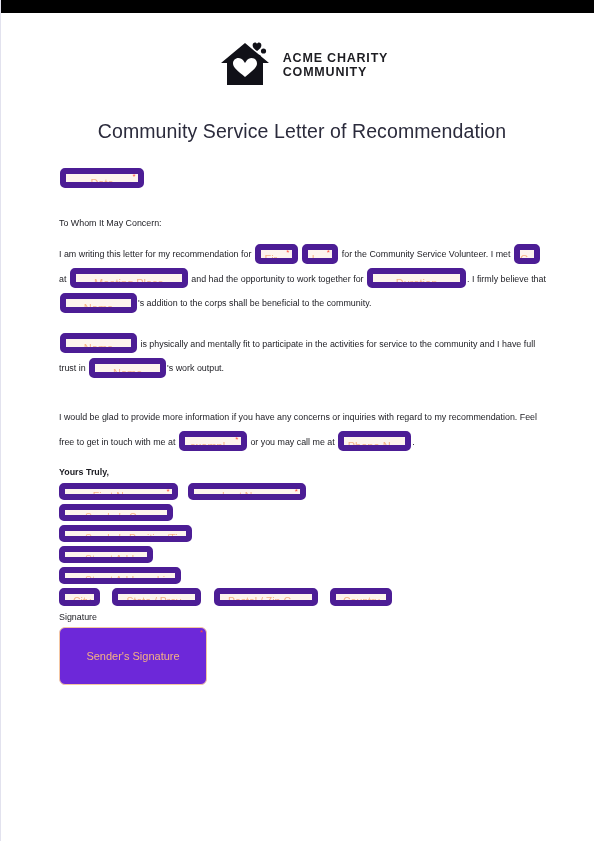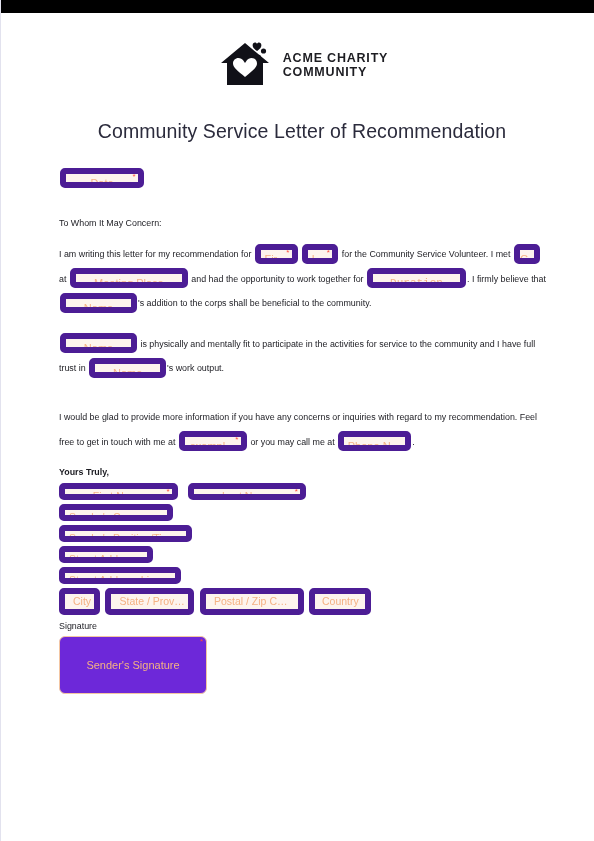--- a/index.html
+++ b/index.html
@@ -121,30 +121,30 @@
   }
 
   
   .fld.block {
     display: block;
     height: 17px;
     line-height: 15px;
     font-size: 10.5px;
     margin-bottom: 4px;
     text-align: left;
-    padding-left: 4px;
+    padding-left: 20px;
   }
   .fld.rowfld {
     display: inline-block;
-    height: 27px;
+    height: 18px;
     line-height: 15px;
     font-size: 10.5px;
     text-align: left;
     padding-left: 8px;
-    margin-right: 3px;
+    margin-right: 10px;
     vertical-align: top;
   }
 
   .date-fld { width: 84px; height: 21px; line-height: 19px; font-size: 11px; }
 
   .yours {
     font-size: 8.9px;
     color: #1c1c22;
     font-weight: bold;
     margin-bottom: 5px;
@@ -227,21 +227,21 @@
       <div class="salutation">To Whom It May Concern:</div>
 
       <div class="para">
         <span>I am writing this letter for my recommendation for</span>
         <span class="fld inline req" style="width:43px;">Fir…</span>
         <span class="fld inline req" style="width:36px;">L…</span>
         <span>for the Community Service Volunteer. I met</span>
         <span class="fld inline" style="width:26px;">G…</span><span>at</span>
         <span class="fld inline" style="width:118px;">Meeting Place</span>
         <span>and had the opportunity to work together for</span>
-        <span class="fld inline" style="width:99px;font-family:Liberation Mono, monospace;">Duration</span><span>. I</span>
+        <span class="fld inline" style="width:99px;">Duration</span><span>. I</span>
         <span>firmly believe that</span>
         <span class="fld inline" style="width:77px;">Name</span><span>'s addition to the corps shall be beneficial to the community.</span>
       </div>
 
       <div class="spacer-16"></div>
 
       <div class="para">
         <span class="fld inline" style="width:77px;">Name</span>
         <span>is physically and mentally fit to participate in the activities for service to the community and I</span>
         <span>have full trust in</span>

